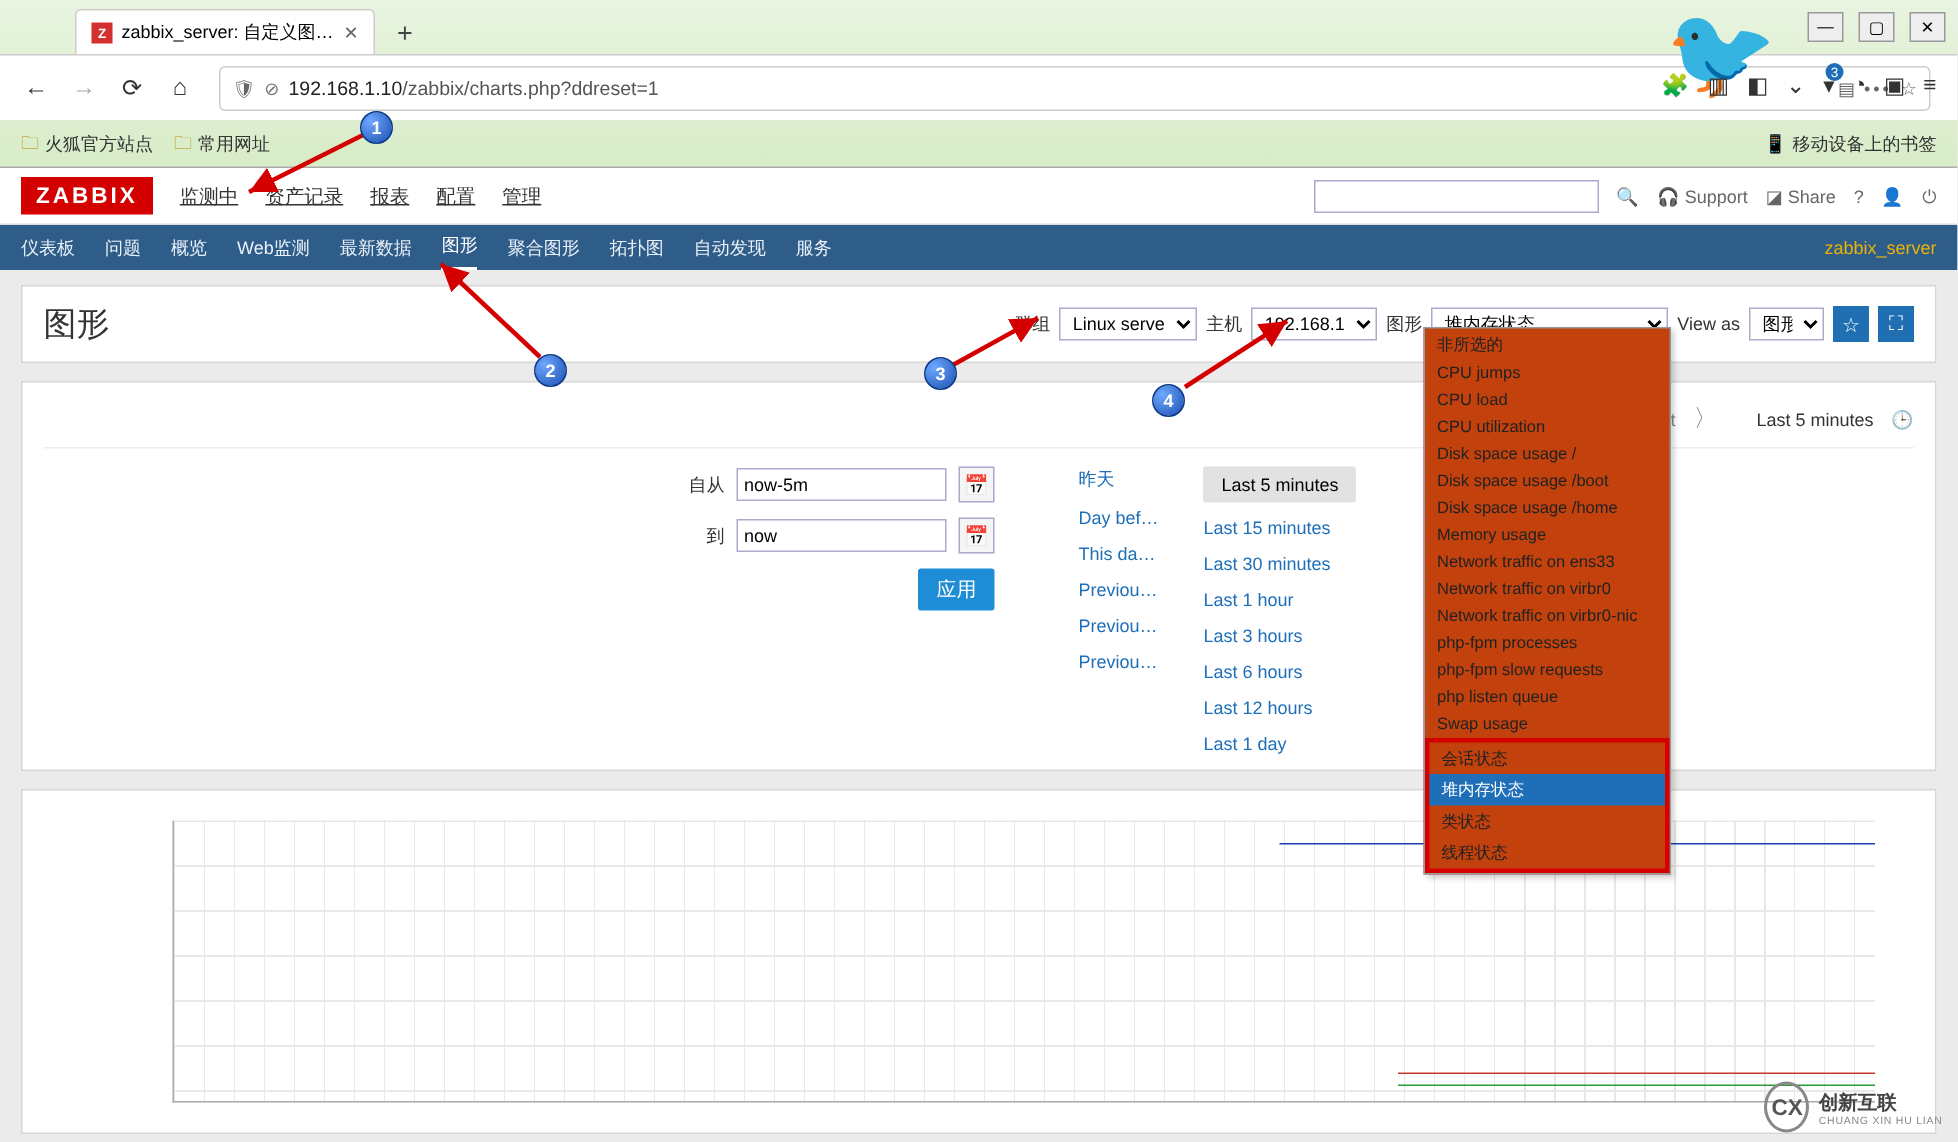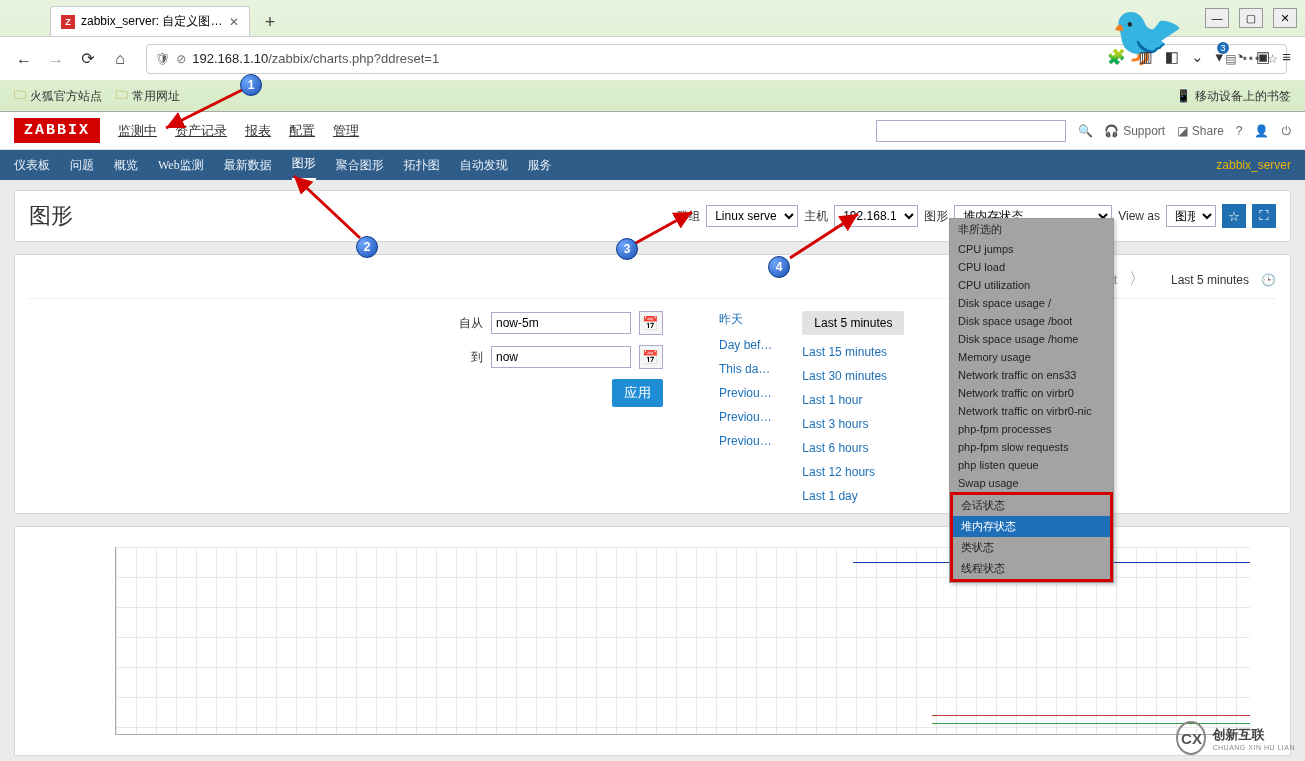--- a/index.html
+++ b/index.html
@@ -26,30 +26,30 @@
   .bm-folder { color: #b58c00; }
   .bm-right { margin-left: auto; }
   
   .win-controls { position: absolute; right: 8px; top: 8px; display: flex; gap: 10px; }
   .win-btn { width: 24px; height: 20px; border: 1px solid #999; display: flex; align-items: center; justify-content: center; font-size: 11px; background: #eee; }
   .bird { position: absolute; right: 120px; top: 0; font-size: 60px; color: #3a8bb5; }
   .chrome-right-icons { position: absolute; right: 14px; top: 48px; display: flex; gap: 12px; font-size: 15px; color: #333; }
 
   
   .z-header { background: #fff; height: 38px; display: flex; align-items: center; padding: 0 14px; border-bottom: 1px solid #ddd; }
-  .z-logo { background: #d40000; color: #fff; font-weight: bold; letter-spacing: 2px; padding: 4px 10px; font-size: 15px; font-family: Liberation Mono, monospace; }
+  .z-logo { background: #d40000; color: #fff; font-weight: bold; letter-spacing: 2px; padding: 4px 10px; font-size: 15px; }
   .z-nav { display: flex; gap: 18px; margin-left: 18px; font-size: 13px; color: #333; }
   .z-nav-item { cursor: pointer; text-decoration: underline; }
   .z-right { margin-left: auto; display: flex; align-items: center; gap: 12px; color: #666; font-size: 12px; }
   .z-search { border: 1px solid #ccc; height: 24px; width: 190px; padding: 0 6px; background: #f8f8f8; }
   .z-icon { cursor: pointer; }
 
   
   .z-subnav { background: #2f5d8a; color: #e9f0f7; height: 30px; display: flex; align-items: center; padding: 0 14px; gap: 20px; font-size: 12px; }
-  .z-subnav-item { cursor: pointer; padding: 6px 0; font-family: Liberation Serif, serif; }
+  .z-subnav-item { cursor: pointer; padding: 6px 0; }
   .z-subnav-item.active { border-bottom: 3px solid #fff; color: #fff; }
   .z-subnav-right { margin-left: auto; color: #eab308; }
 
   
   .content { padding: 10px 14px; background: #ebebeb; height: calc(761px - 112px - 38px - 30px); position: relative; }
   .card { background: #fff; border: 1px solid #d6d6d6; padding: 10px 14px; margin-bottom: 12px; position: relative; }
   .filter-bar { display: flex; align-items: center; gap: 6px; }
   .page-title { font-size: 22px; color: #333; font-weight: normal; }
   .filter-right { margin-left: auto; display: flex; align-items: center; gap: 6px; }
   .lbl { color: #333; }
@@ -63,21 +63,21 @@
   .cal-btn { width: 24px; height: 24px; border: 1px solid #aac; background: #f5f5f5; }
   .apply-btn { background: #1f8dd6; color: #fff; border: none; padding: 5px 12px; border-radius: 2px; align-self: end; }
   .preset-cols { display: flex; gap: 30px; }
   .preset-col { display: flex; flex-direction: column; gap: 10px; }
   .preset { color: #1e6fb8; cursor: pointer; white-space: nowrap; }
   .range-pill { background: #e2e2e2; padding: 5px 12px; border-radius: 2px; white-space: nowrap; }
   .time-header { display: flex; justify-content: flex-end; align-items: center; gap: 12px; padding: 4px 0 8px; border-bottom: 1px solid #eee; margin-bottom: 12px; }
   .arrow { color: #888; font-size: 16px; }
 
   
-  .dropdown { position: absolute; background: #a3a3a3; border: 1px solid #999; width: 165px; top: 218px; left: 949px; z-index: 30; box-shadow: 2px 2px 4px rgba(0,0,0,0.2); }
+  .dropdown { position: absolute; background: #c2410c; border: 1px solid #999; width: 165px; top: 218px; left: 949px; z-index: 30; box-shadow: 2px 2px 4px rgba(0,0,0,0.2); }
   .dropdown-item { padding: 3px 8px; font-size: 11px; cursor: pointer; white-space: nowrap; color: #222; }
   .dropdown-item.selected { background: #1e6fb8; color: #fff; }
   .dd-group-bottom { border: 3px solid #d40000; }
 
   
   .ann-bubble { position: absolute; width: 22px; height: 22px; border-radius: 50%; background: radial-gradient(circle at 30% 30%, #6fa8ff, #1a4fb0); color: #fff; font-weight: bold; font-size: 12px; display: flex; align-items: center; justify-content: center; border: 1px solid #0b3a8a; z-index: 50; }
   .ann-arrow { position: absolute; z-index: 49; pointer-events: none; }
 
   
   .chart-card { height: 230px; position: relative; background: #fff; border: 1px solid #d6d6d6; }

